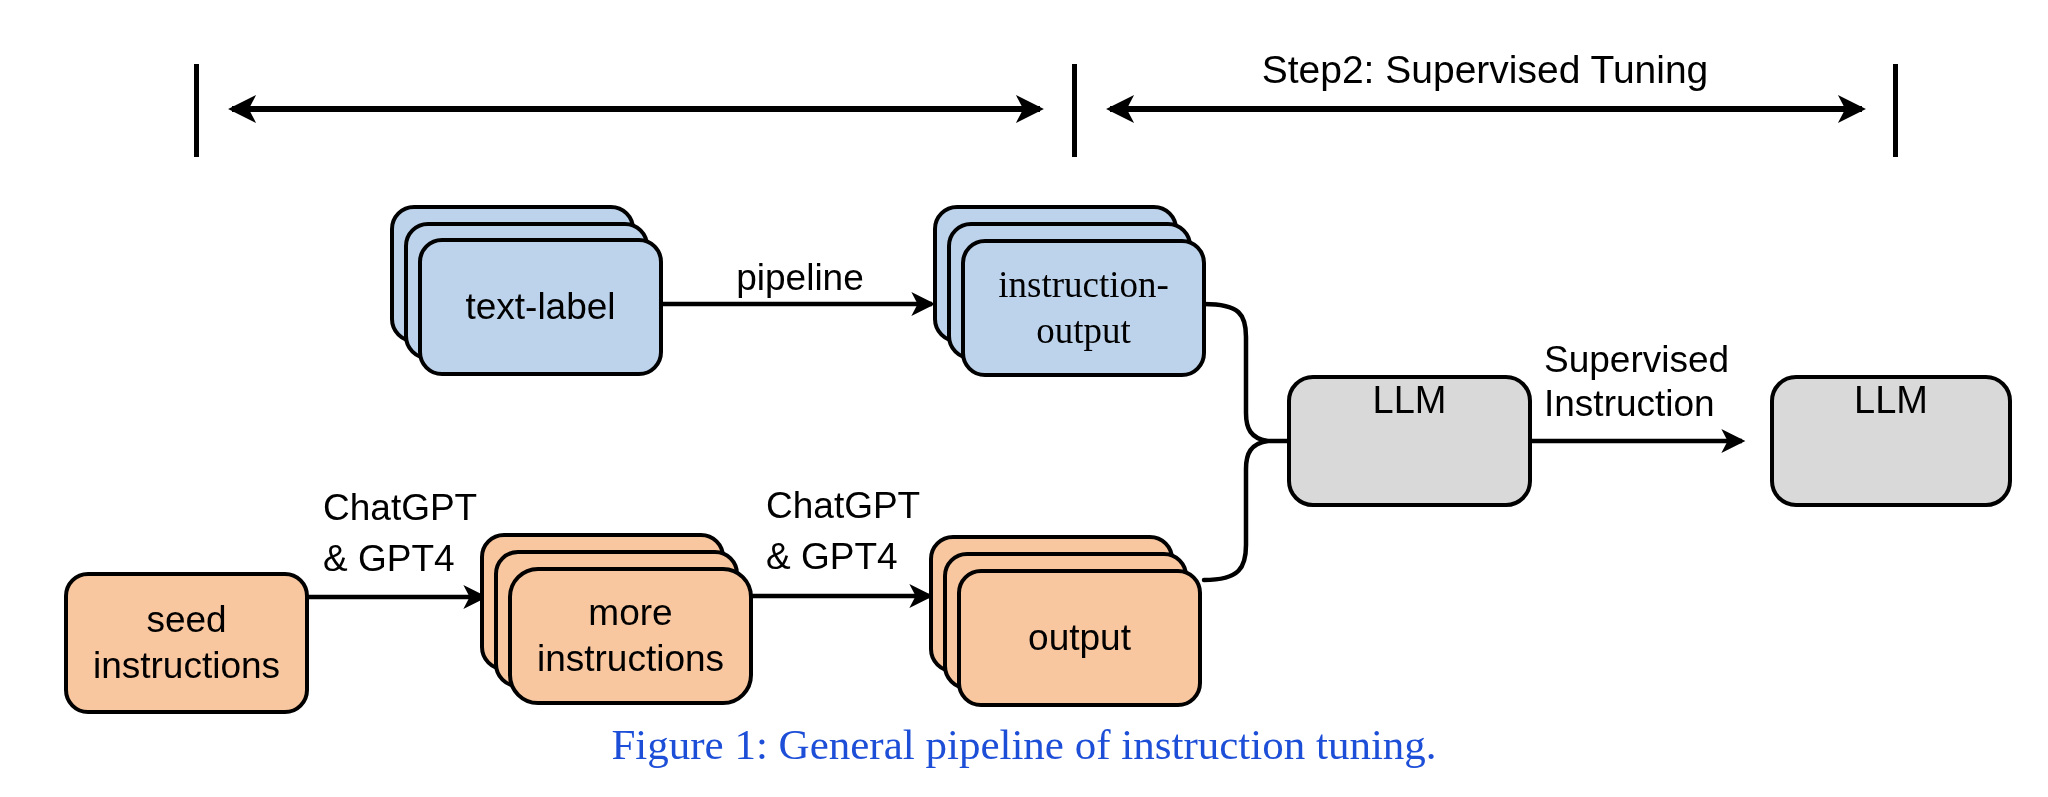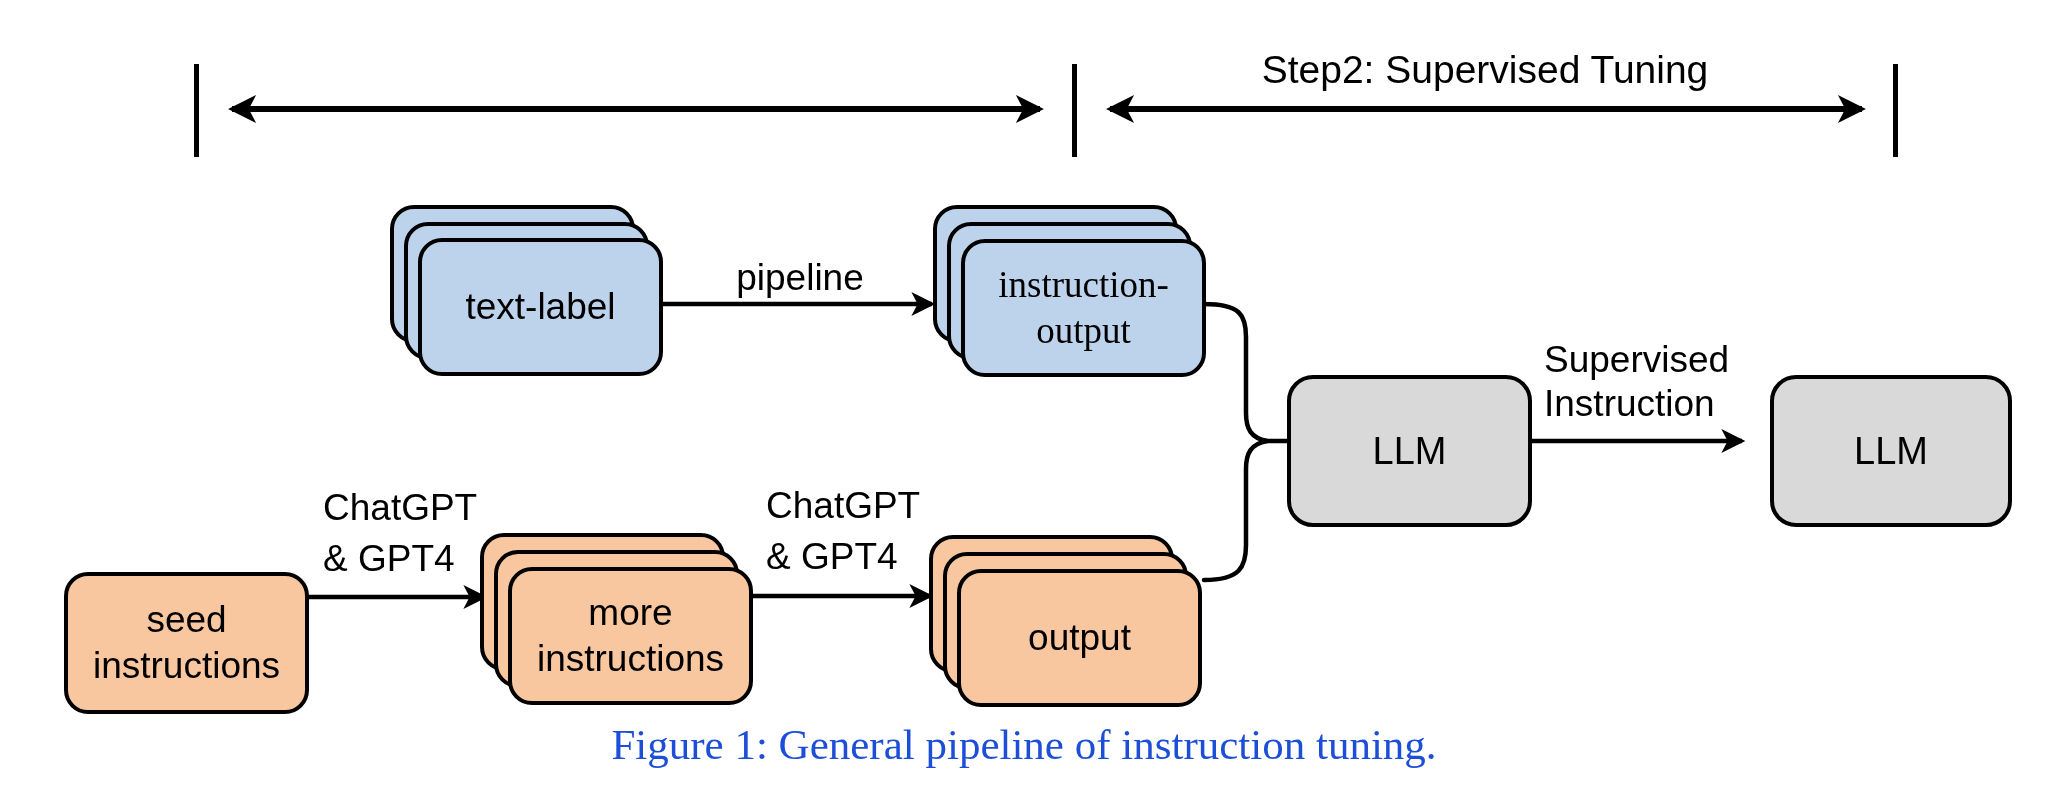--- a/index.html
+++ b/index.html
@@ -12,23 +12,23 @@
     position:absolute;top:48px;width:700px;text-align:center;
     font-size:39px;line-height:44px;color:#000;white-space:nowrap;
   }
   .card{
     position:absolute;width:245px;height:138px;box-sizing:border-box;
     border:4px solid #000;border-radius:24px;
   }
   .blue{background:#bdd3eb;}
   .orange{background:#f8c79f;margin-top:44px;}
   .llm{
-    position:absolute;width:245px;height:152px;box-sizing:border-box;
+    position:absolute;width:245px;height:132px;box-sizing:border-box;
     border:4px solid #000;border-radius:26px;background:#d9d9d9;
-    display:flex;align-items:center;justify-content:center;
+    display:flex;align-items:flex-start;justify-content:center;
     font-size:38px;
   }
   .card-label{
     position:absolute;inset:0;display:flex;flex-direction:column;
     align-items:center;justify-content:center;
     font-size:37px;line-height:46px;text-align:center;
   }
   .edge-label{
     position:absolute;font-size:37px;line-height:51px;white-space:nowrap;
   }
@@ -91,21 +91,21 @@
 
   <div class="card orange" style="left:64px;top:528px;height:142px;">
     <div class="card-label">
       <span>seed</span>
       <span>instructions</span>
     </div>
   </div>
 
   <div class="card orange" style="left:480px;top:489px;"></div>
   <div class="card orange" style="left:494px;top:506px;"></div>
-  <div class="card orange" style="left:508px;top:523px;">
+  <div class="card orange" style="left:508px;top:523px;border-radius:30px;">
     <div class="card-label">
       <span>more</span>
       <span>instructions</span>
     </div>
   </div>
 
   <div class="card orange" style="left:929px;top:491px;"></div>
   <div class="card orange" style="left:943px;top:508px;"></div>
   <div class="card orange" style="left:957px;top:525px;">
     <div class="card-label">

